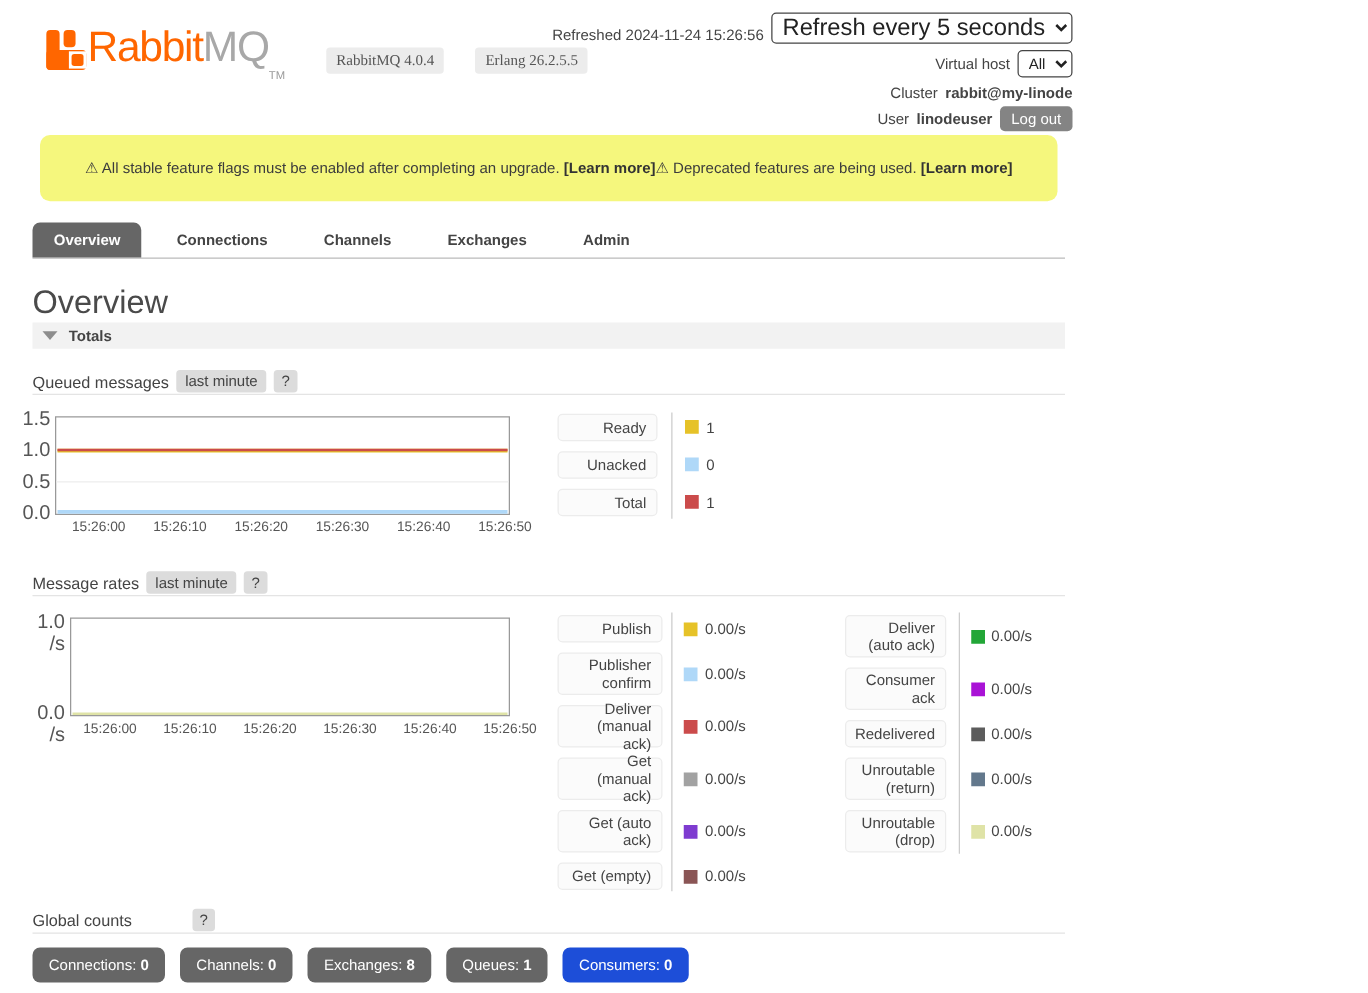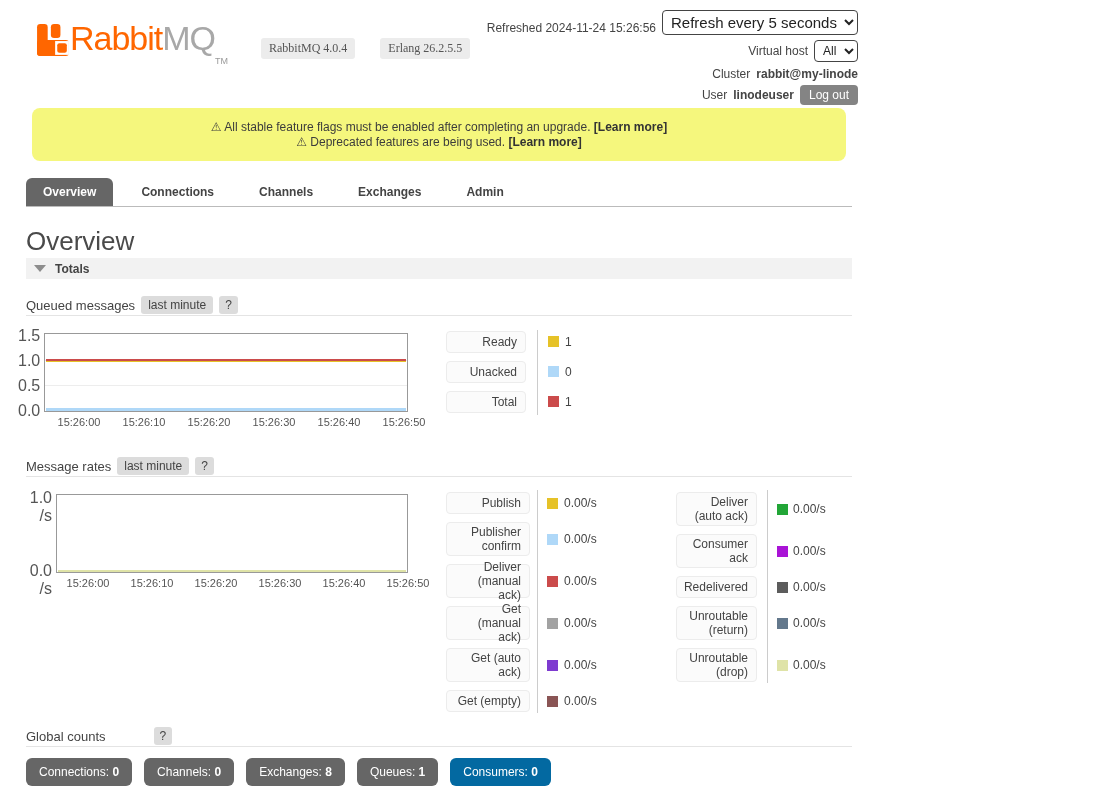--- a/index.html
+++ b/index.html
@@ -11,30 +11,30 @@
   .logo{left:36px;top:18px;display:flex;align-items:flex-start;}
   .logo svg{width:34px;height:34px;margin-top:5px;}
   .brand{font-size:34px;letter-spacing:-1px;line-height:40px;}
   .brand .rabbit{color:#f60;}
   .brand .mq{color:#a8a8a8;}
   .brand .tm{font-size:9px;color:#9a9a9a;vertical-align:-14px;letter-spacing:0;}
   .vbadge{display:inline-block;background:#ececec;color:#555;border-radius:3px;
           padding:3px 8px;font-size:12px;margin-right:22px;}
   .hdr-row{right:20px;display:flex;align-items:center;justify-content:flex-end;gap:6px;white-space:nowrap;}
   .hdr-text{color:#444;font-size:12px;}
-  select{font-family:inherit;font-size:15px;color:#222;background:#fff;border:1px solid #444;
+  select{font-family:inherit;font-size:19px;color:#222;background:#fff;border:1px solid #444;
          border-radius:4px;height:25px;padding:0 4px;}
   select.small{height:22px;font-size:12px;}
   .bold{font-weight:bold;}
   .logout-btn{background:#848484;color:#fff;border:none;border-radius:4px;font-size:12px;
               padding:3px 9px;cursor:pointer;font-family:inherit;}
 
   
   .banner{left:32px;right:32px;top:108px;height:53px;background:#f5f77d;border-radius:8px;
-          display:flex;flex-direction:column;align-items:center;justify-content:center;
+          display:flex;flex-direction:row;align-items:center;justify-content:center;
           font-size:12px;color:#3c3c3c;line-height:15px;}
   .banner b{color:#333;}
 
   
   .tabbar{left:26px;right:26px;top:177px;height:29px;border-bottom:1px solid #bbb;
           display:flex;align-items:flex-end;}
   .tab{display:inline-block;padding:7px 17px;font-weight:bold;color:#444;font-size:12px;
        cursor:pointer;margin-right:11px;border-radius:6px 6px 0 0;}
   .tab.active{background:#666;color:#fff;}
 
@@ -63,21 +63,21 @@
              text-align:right;padding:3px 8px;font-size:12px;line-height:14px;
              display:flex;align-items:center;justify-content:flex-end;box-sizing:border-box;}
   .leg-divider{width:1px;background:#ccc;}
   .leg-square{width:11px;height:11px;}
   .leg-value{font-size:12px;color:#444;}
 
   
   .counts-row{left:26px;top:758px;display:flex;gap:12px;}
   .count-btn{background:#666;color:#fff;border:none;border-radius:6px;padding:7px 13px;
              font-size:12px;font-family:inherit;cursor:pointer;}
-  .count-btn.muted{background:#0369a1;}
+  .count-btn.muted{background:#1d4ed8;}
   .count-btn b{font-weight:bold;}
 </style>
 </head>
 <body>
 
 <div class="page">
 
   <div class="abs logo">
     <svg viewBox="0 0 32 32" aria-hidden="true">
       <rect x="1" y="1" width="10" height="30" rx="3" fill="#f60"></rect>

